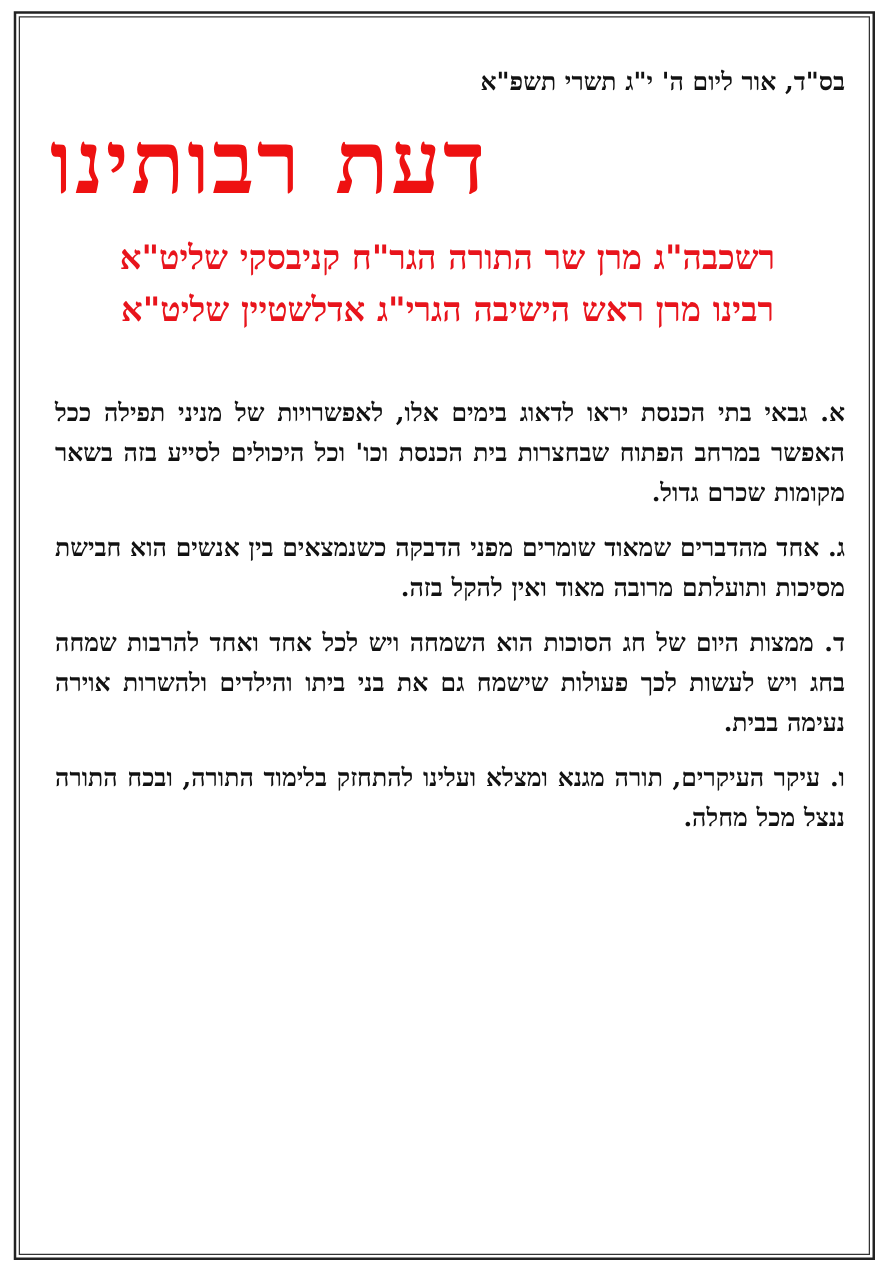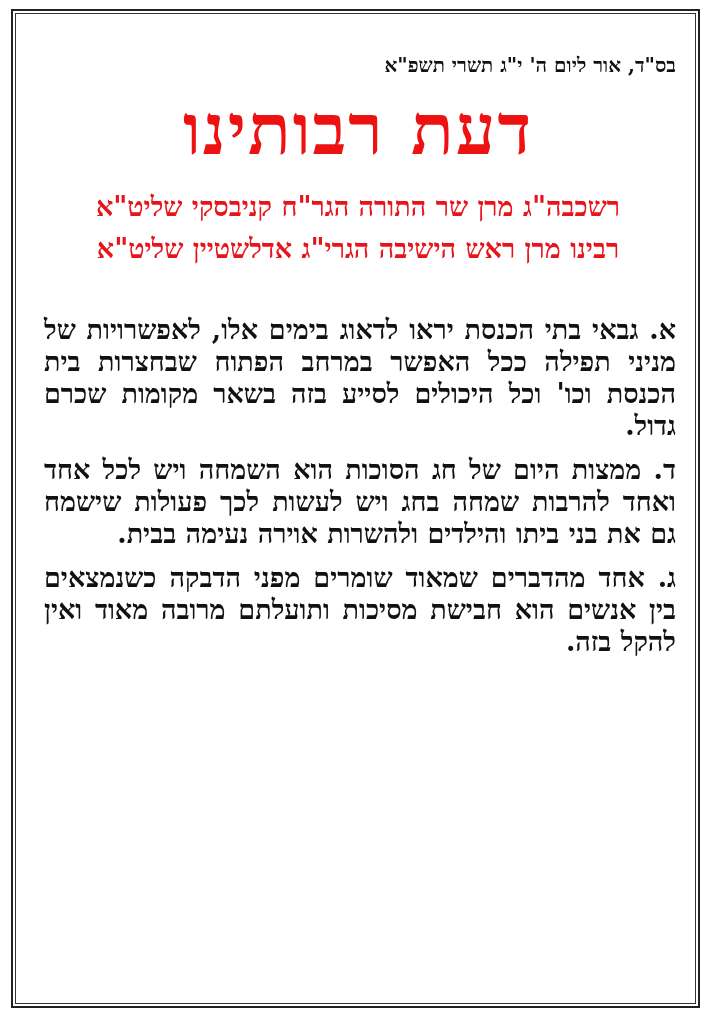--- a/index.html
+++ b/index.html
@@ -14,45 +14,46 @@
   }
   .page {
     position:absolute; left:40px; top:52px; width:636px;
     direction:rtl; text-align:right;
     font-family:"DejaVu Serif", "Liberation Serif", serif; color:#111;
   }
   .dateline {
     font-size:20px; font-weight:bold; text-align:right; margin:0; line-height:26px;
   }
   .title {
-    font-size:70px; font-weight:bold; color:#ee1111; text-align:center;
+    font-size:70px; font-weight:bold; color:#ee1111; text-align:left;
     margin:8px 0 0 0; line-height:88px; letter-spacing:2px;
   }
   .subtitle {
     font-size:27px; font-weight:bold; color:#e8141c; text-align:center;
     margin:0; line-height:42px;
   }
   .subtitles { margin-top:12px; }
   .sections { margin-top:44px; }
   .section {
-    font-size:27px; font-weight:bold; line-height:32px; text-align:justify;
+    font-size:20px; font-weight:bold; line-height:32px; text-align:justify;
     margin:0 0 12px 4px;
   }
 </style>
 </head>
 <body>
 
 <div class="frame-outer"></div>
 <div class="frame-inner"></div>
 
 <div class="page">
   <p class="dateline">בס"ד, אור ליום ה' י"ג תשרי תשפ"א</p>
   <h1 class="title">דעת רבותינו</h1>
   <div class="subtitles">
     <p class="subtitle">רשכבה"ג מרן שר התורה הגר"ח קניבסקי שליט"א</p>
     <p class="subtitle">רבינו מרן ראש הישיבה הגרי"ג אדלשטיין שליט"א</p>
   </div>
   <div class="sections">
     <p class="section"><span>א.</span> <span>גבאי בתי הכנסת יראו לדאוג בימים אלו, לאפשרויות של מניני תפילה ככל האפשר במרחב הפתוח שבחצרות בית הכנסת וכו' וכל היכולים לסייע בזה בשאר מקומות שכרם גדול.</span></p>
+    <p class="section"><span>ג.</span> <span>אחד מהדברים שמאוד שומרים מפני הדבקה כשנמצאים בין אנשים הוא חבישת מסיכות ותועלתם מרובה מאוד ואין להקל בזה.</span></p>
     <p class="section"><span>ד.</span> <span>ממצות היום של חג הסוכות הוא השמחה ויש לכל אחד ואחד להרבות שמחה בחג ויש לעשות לכך פעולות שישמח גם את בני ביתו והילדים ולהשרות אוירה נעימה בבית.</span></p>
-    <p class="section"><span>ג.</span> <span>אחד מהדברים שמאוד שומרים מפני הדבקה כשנמצאים בין אנשים הוא חבישת מסיכות ותועלתם מרובה מאוד ואין להקל בזה.</span></p>
+    <p class="section"><span>ו.</span> <span>עיקר העיקרים, תורה מגנא ומצלא ועלינו להתחזק בלימוד התורה, ובכח התורה ננצל מכל מחלה.</span></p>
   </div>
 </div>
 
 </body></html>

